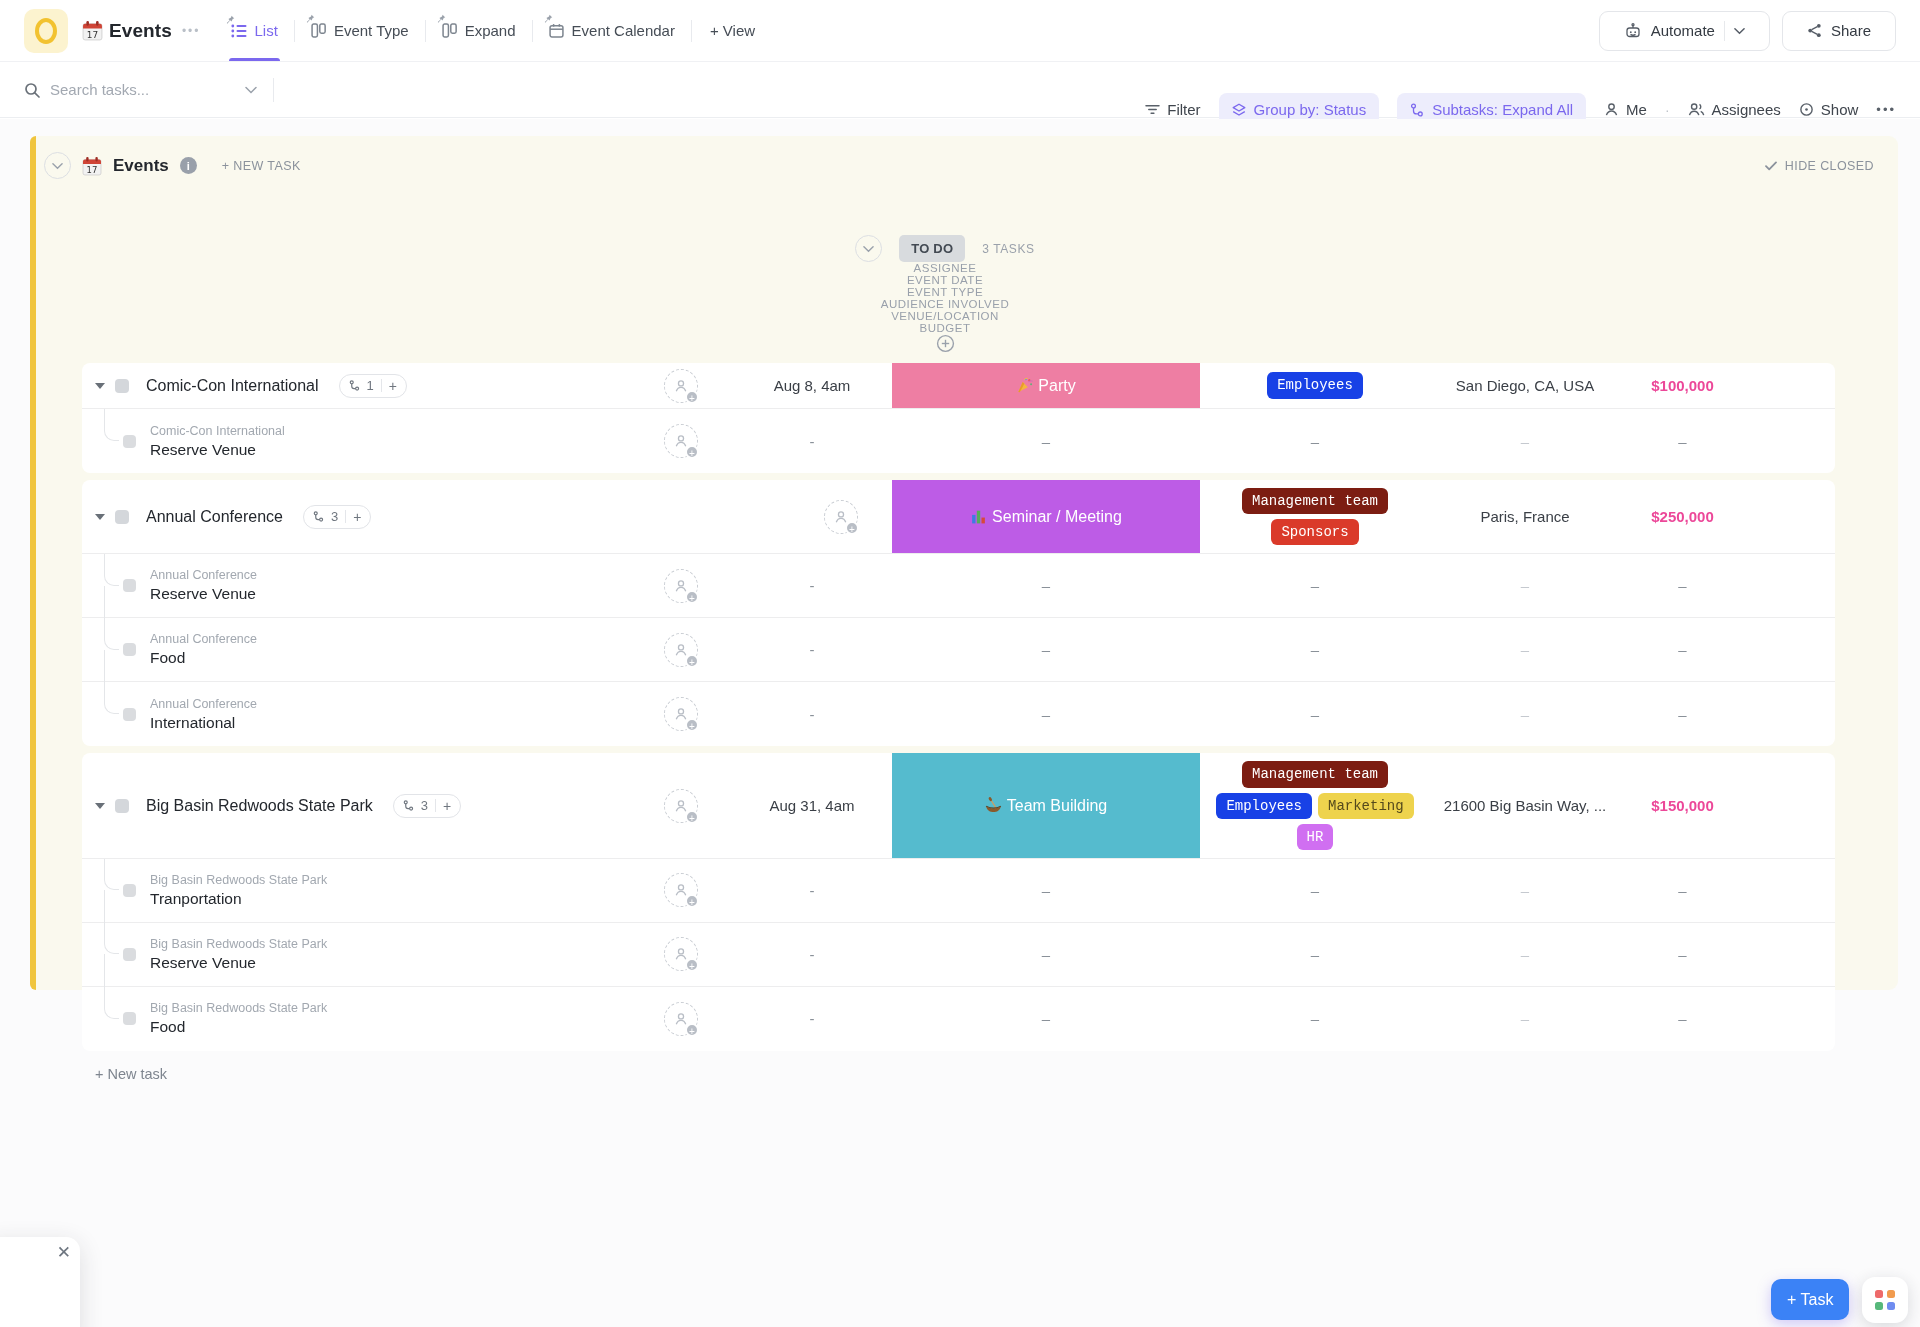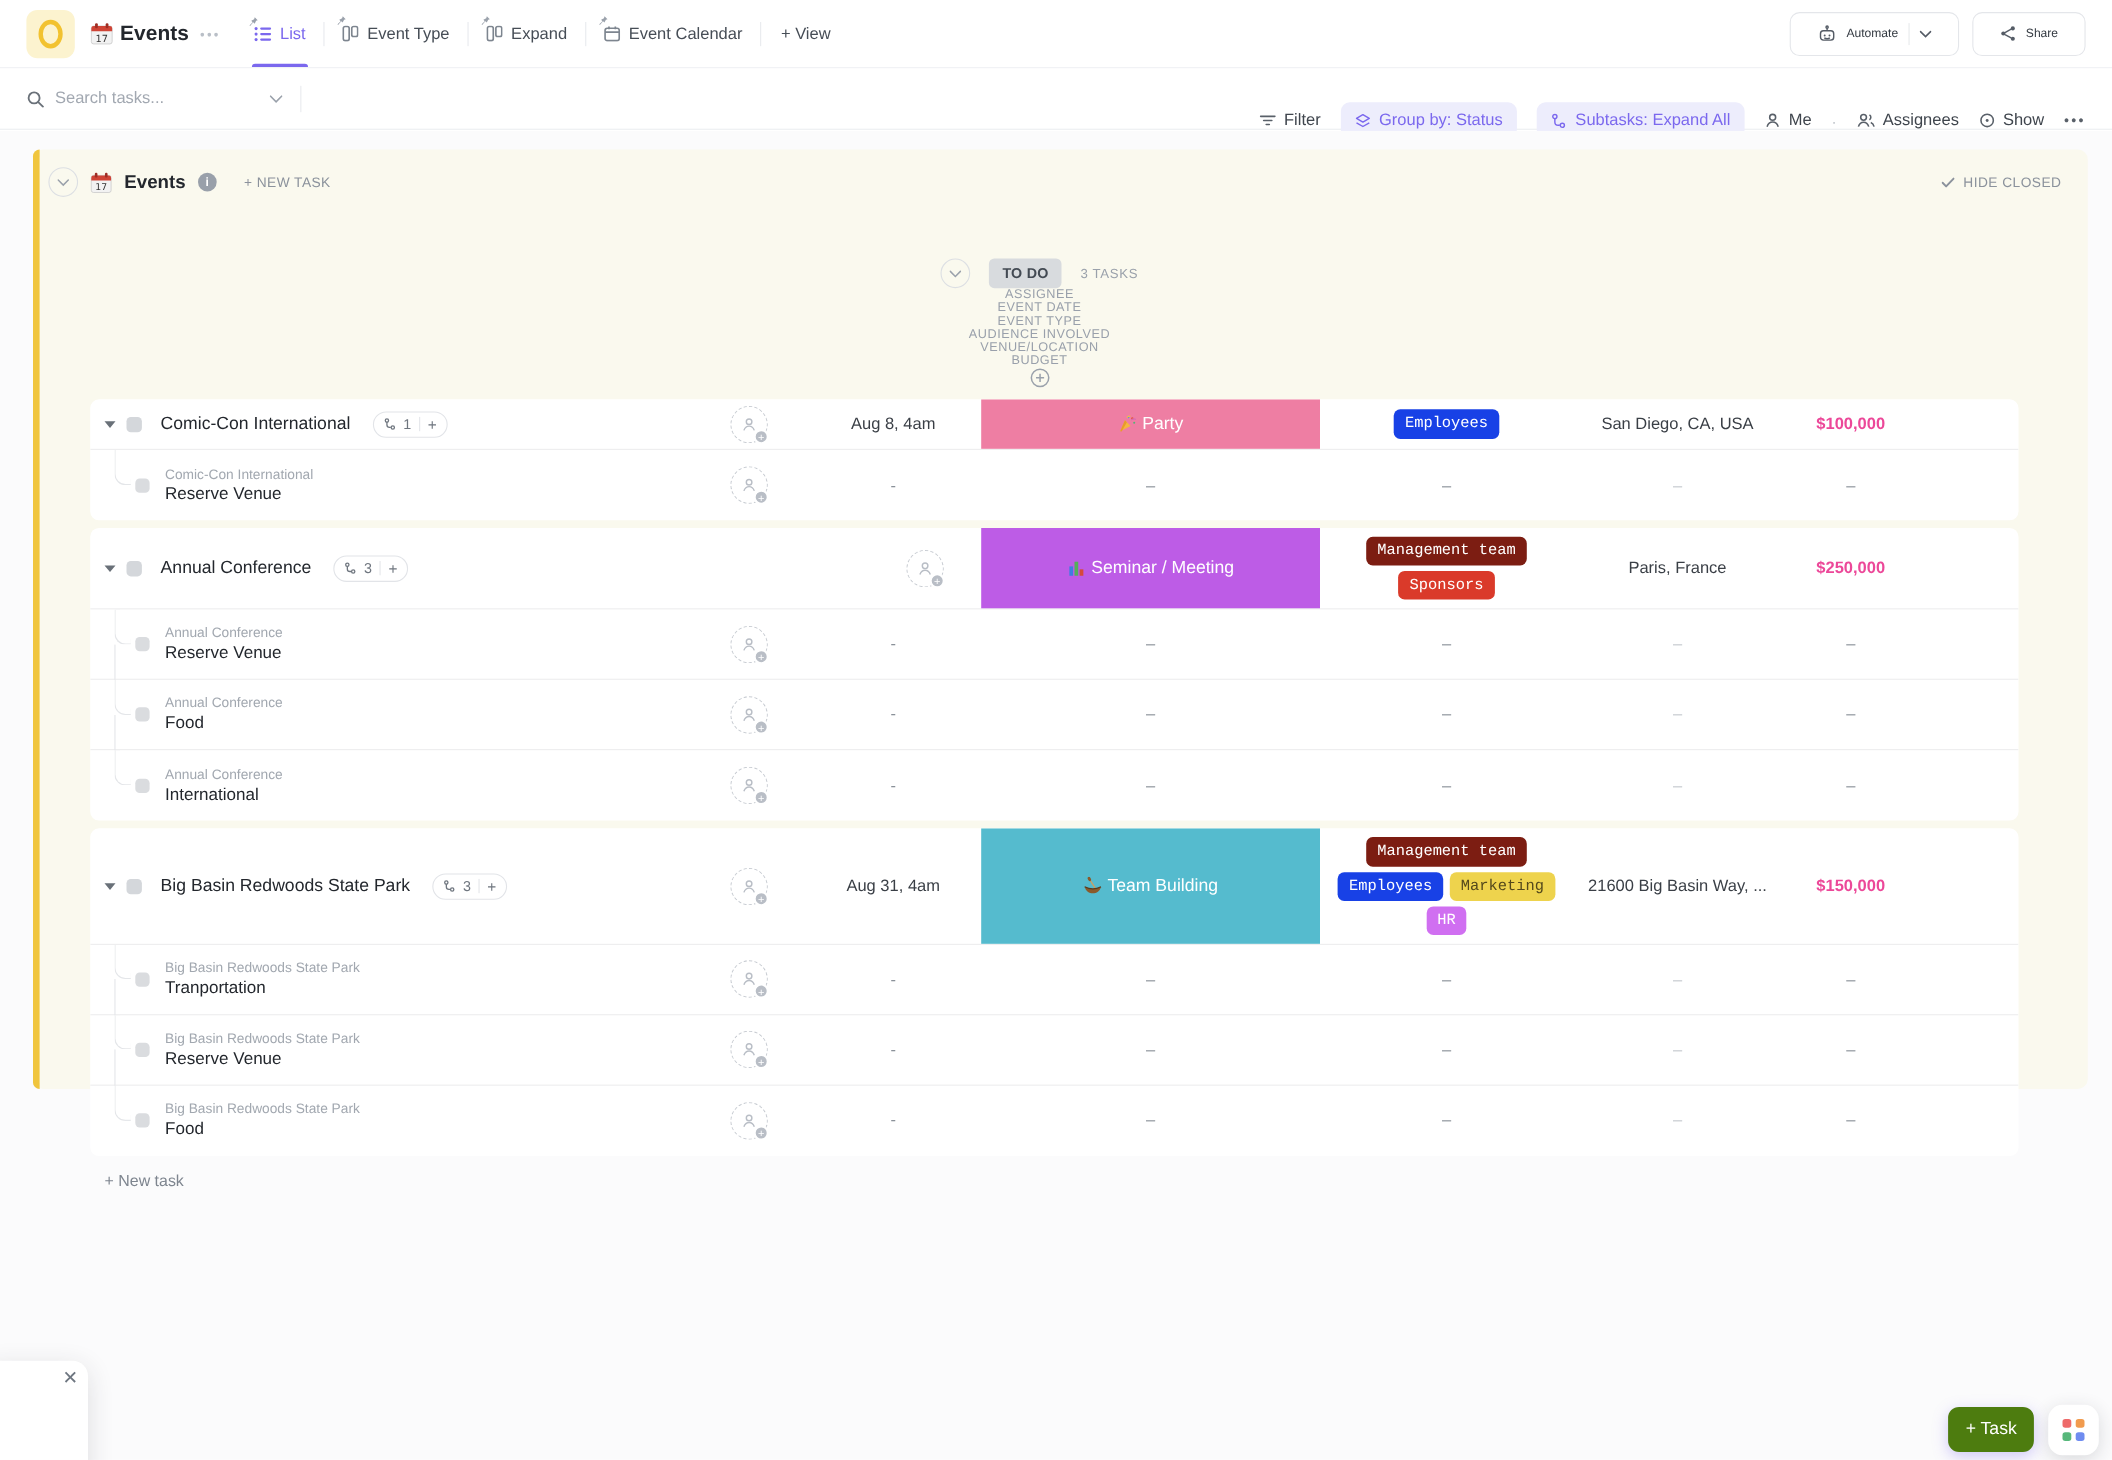--- a/index.html
+++ b/index.html
@@ -18,21 +18,21 @@
   .tabs { display:flex; align-items:stretch; height:100%; }
   .tab { position:relative; display:flex; align-items:center; gap:8px; padding:0 16px; font-size:15px; color:#464d56; cursor:pointer; }
   .tab .tab-ic { color:#7d858f; position:relative; }
   .tab.active { color:#7b68ee; }
   .tab.active .tab-ic { color:#7b68ee; }
   .tab.active::after { content:""; position:absolute; left:14px; right:14px; bottom:0; height:3px; border-radius:3px 3px 0 0; background:#7b68ee; }
   .pin { position:absolute; top:-9px; left:-5px; color:#9aa1ab; }
   .tab-divider { width:1px; height:22px; background:#e8eaee; align-self:center; }
   .add-view { display:flex; align-items:center; gap:7px; padding:3px 18px; font-size:15px; color:#464d56; cursor:pointer; }
   .topbar-right { display:flex; align-items:center; gap:12px; }
-  .btn-outline { display:flex; align-items:center; gap:9px; height:40px; padding:0 24px; border:1px solid #e4e6ea; border-radius:9px; background:#fff; font-size:11px; color:#343a42; cursor:pointer; }
+  .btn-outline { display:flex; align-items:center; gap:9px; height:40px; padding:0 24px; border:1px solid #e4e6ea; border-radius:9px; background:#fff; font-size:15px; color:#343a42; cursor:pointer; }
   .btn-outline .btn-sep { width:1px; height:20px; background:#e7e9ec; }
   .icon-gray { color:#555c66; }
 
   
   .toolbar { height:56px; display:flex; align-items:center; padding:0 24px; border-bottom:1px solid #eceef1; background:#fff; }
   .search-wrap { display:flex; align-items:center; gap:10px; color:#6a7179; }
   .search-input { border:none; outline:none; font-size:15px; width:185px; color:#2b3036; font-family:inherit; }
   .search-input::placeholder { color:#a2a8b1; }
   .search-chev { color:#9aa1ab; cursor:pointer; }
   .tool-divider { width:1px; height:24px; background:#e8eaee; margin:0 16px; }
@@ -101,21 +101,21 @@
   .sub-check { position:absolute; left:41px; top:calc(50% - 6.5px); width:13px; height:13px; border-radius:4px; background:#dadcdf; cursor:pointer; }
   .sub-texts { margin-left:68px; display:flex; flex-direction:column; gap:3px; }
   .sub-parent { font-size:12.5px; color:#a2a8b0; cursor:pointer; }
   .sub-name { font-size:15.5px; color:#23272d; cursor:pointer; }
 
   .new-task-bottom { margin:15px 0 0 65px; font-size:14.5px; color:#7e858f; cursor:pointer; }
 
   
   .corner-card { position:absolute; left:-16px; top:1237px; width:96px; height:110px; background:#fff; border-radius:14px; box-shadow:0 6px 24px rgba(40,44,53,.14); }
   .corner-close { position:absolute; top:7px; right:9px; color:#6e7680; font-size:17px; line-height:1; cursor:pointer; font-weight:400; }
-  .fab-task { position:absolute; left:1771px; top:1279px; height:41px; padding:10px 16px; background:#4d7c0f; color:#fff; border:none; border-radius:10px; font-size:16px; font-family:inherit; display:flex; align-items:center; gap:8px; cursor:pointer; box-shadow:0 4px 14px rgba(123,104,238,.35); }
+  .fab-task { position:absolute; left:1771px; top:1279px; height:41px; padding:10px 16px; background:#3b82f6; color:#fff; border:none; border-radius:10px; font-size:16px; font-family:inherit; display:flex; align-items:center; gap:8px; cursor:pointer; box-shadow:0 4px 14px rgba(123,104,238,.35); }
   .grid-btn { position:absolute; left:1862px; top:1277px; width:46px; height:46px; background:#fff; border-radius:13px; box-shadow:0 4px 16px rgba(40,44,53,.16); display:flex; align-items:center; justify-content:center; cursor:pointer; }
   .grid-dots { display:grid; grid-template-columns:8px 8px; grid-template-rows:8px 8px; gap:4px; }
   .grid-dots i { border-radius:2.5px; }
   .gd1 { background:#ee6a6a; } .gd2 { background:#f19b4e; } .gd3 { background:#57b87b; } .gd4 { background:#6f8cf0; }
 </style>
 </head>
 <body>
 
 <header class="topbar">
   <div class="topbar-left">

